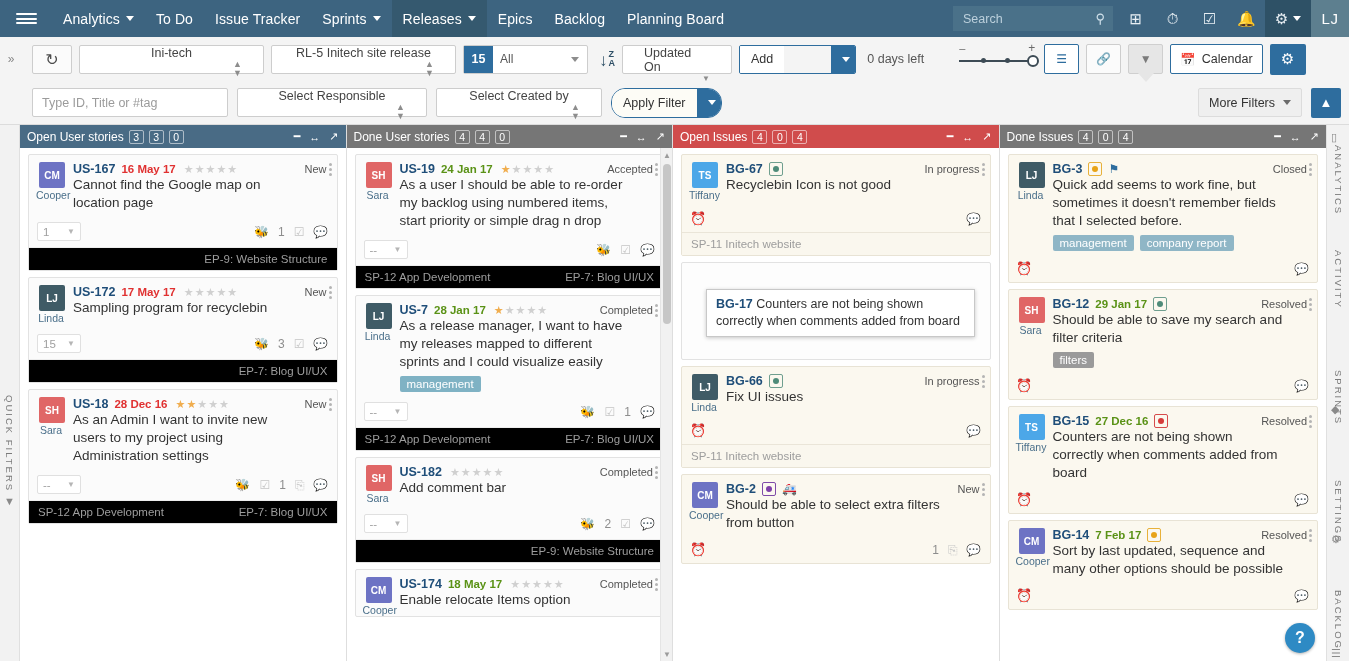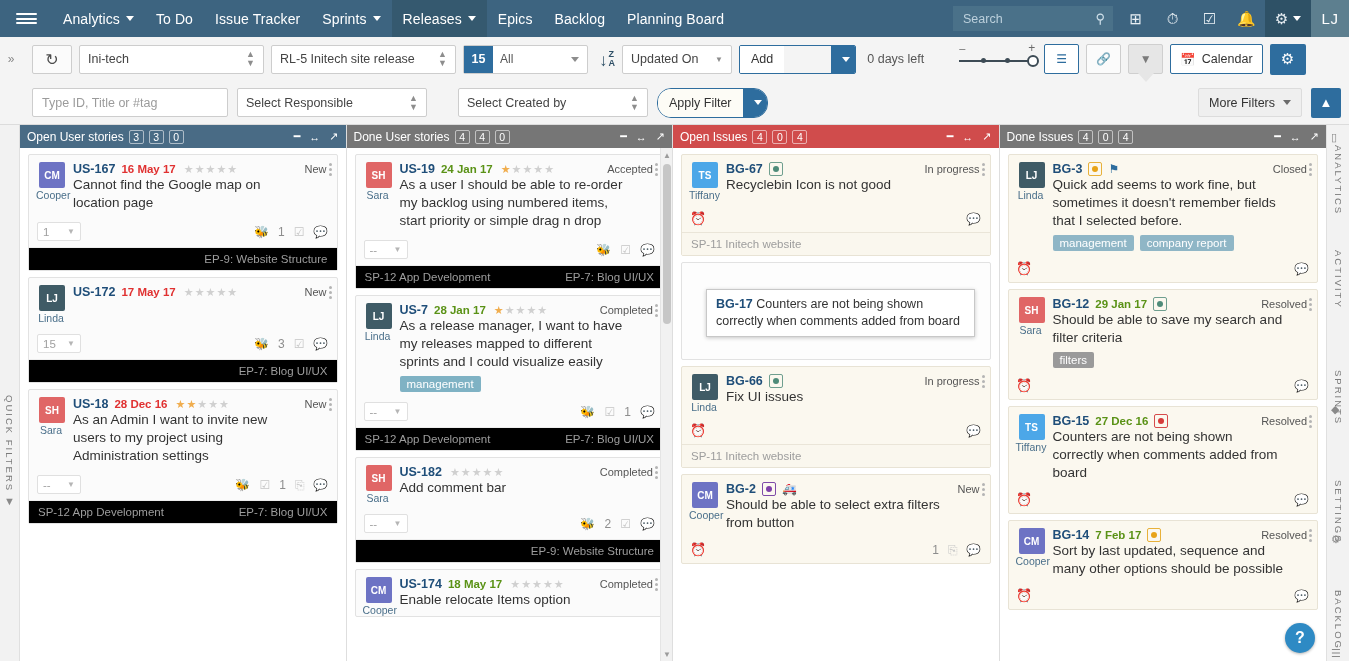--- a/index.html
+++ b/index.html
@@ -60,22 +60,22 @@
   .expander {
     position:absolute; left:0; top:37px; width:22px; height:44px;
     display:flex;align-items:center;justify-content:center;color:#8a8a8a;font-size:12px;
   }
   .btn-refresh {
     width:40px;height:29px;border:1px solid #cdcdcd;background:#fbfbfb;border-radius:2px;
     display:flex;align-items:center;justify-content:center;color:#4d4d4d;font-size:16px;cursor:pointer;
   }
   .sel {
     height:29px;border:1px solid #cdcdcd;background:#fff;border-radius:2px;
-    display:flex;align-items:center;padding:0 8px;color:#444;font-size:12.5px;
-    position:relative; cursor:pointer;
+    display:flex;align-items:center;padding:0 21px;color:#444;font-size:12.5px;
+    position:relative; cursor:pointer;flex-direction:column;
   }
   .sel .updown { margin-left:auto; color:#8d8d8d; font-size:9px; line-height:9px; text-align:center;}
   .sel-proj { width:185px; }
   .sel-rel  { width:185px; }
   .combo-count {
     height:29px; display:flex; align-items:stretch; border:1px solid #cdcdcd; border-radius:2px;
     background:#fff; width:125px; cursor:pointer;
   }
   .combo-count .num {
     background:#2e6d9e;color:#fff;display:flex;align-items:center;justify-content:center;
@@ -111,21 +111,21 @@
     gap:6px;padding:0 9px;color:#333;font-size:12.5px;cursor:pointer;
   }
   .bluegear {
     width:36px;height:31px;background:#2e6d9e;border-radius:2px;display:flex;align-items:center;justify-content:center;
     color:#fff;font-size:15px;cursor:pointer;
   }
   .inp-text {
     height:29px;border:1px solid #cdcdcd;background:#fff;border-radius:2px;width:196px;padding:0 9px;
     font-size:12.5px;color:#9b9b9b; display:flex;align-items:center;
   }
-  .sel-resp{width:190px;} .sel-created{width:190px;margin-left:22px;}
+  .sel-resp{width:190px;} .sel-created{width:166px;}
   .applygroup { display:flex;height:30px;border:1px solid #2e6d9e;border-radius:14px;overflow:hidden;cursor:pointer;}
   .applygroup .a{background:#fdfcf6;color:#333;display:flex;align-items:center;padding:0 11px;font-size:12.5px;}
   .applygroup .b{background:#2e6d9e;width:24px;display:flex;align-items:center;justify-content:center;}
   .morefilters{
     height:29px;background:#efefef;border:1px solid #dcdcdc;border-radius:2px;display:flex;align-items:center;
     gap:8px;padding:0 10px;color:#333;font-size:12.5px;cursor:pointer;
   }
   .collapsebtn{
     width:30px;height:30px;background:#2e6d9e;border-radius:2px;display:flex;align-items:center;justify-content:center;
     color:#fff;font-size:13px;cursor:pointer;
@@ -489,20 +489,21 @@
                       <span class="tdate red">17 May 17</span>
                       <span class="stars">
                         <span class="star">★</span>
                         <span class="star">★</span>
                         <span class="star">★</span>
                         <span class="star">★</span>
                         <span class="star">★</span>
                       </span>
                       <span class="status">New</span>
                     </div>
+                    <div class="ctitle">Sampling program for recyclebin</div>
                   </div>
                 </div>
                 <div class="cardrow2">
                   <div class="minisel">
                     <span>15</span>
                     <span class="c">▼</span>
                   </div>
                   <div class="metaicons">
                     <span>🐝</span>
                     <span class="num">3</span>

